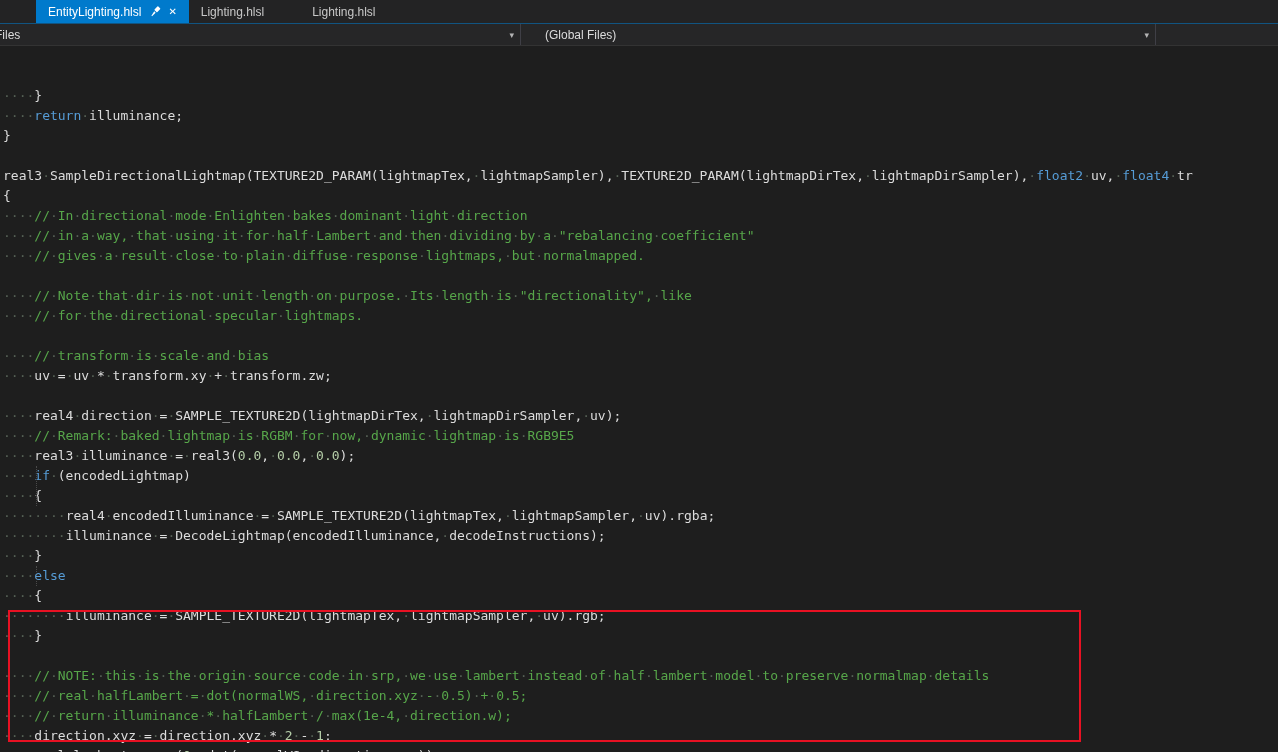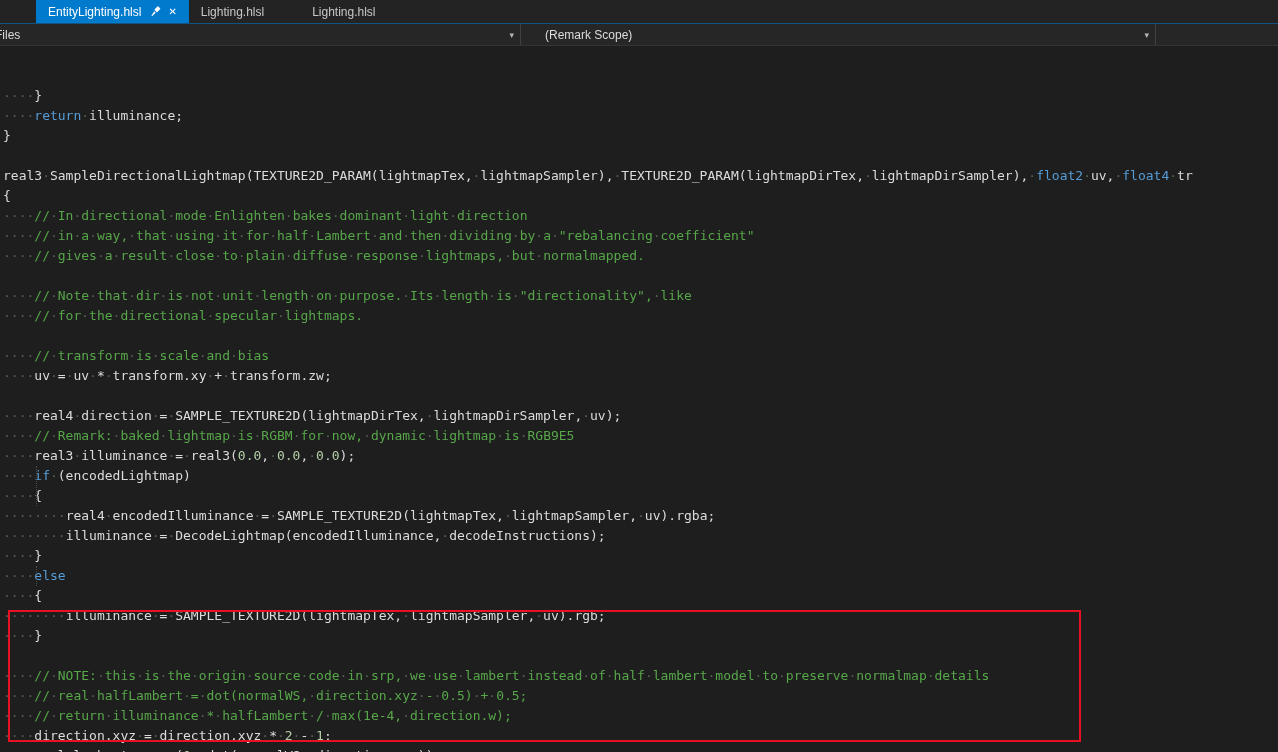--- a/index.html
+++ b/index.html
@@ -61,21 +61,21 @@
       <span class="tab-label">Lighting.hlsl</span>
     </div>
   </div>
 
   <div class="navbar">
     <div class="nav-section s1">
       <span class="nav-label">Files</span>
       <span class="chev">▾</span>
     </div>
     <div class="nav-section s2">
-      <span class="nav-label">(Remark Scope)</span>
+      <span class="nav-label">(Global Files)</span>
       <span class="chev">▾</span>
     </div>
     <div class="nav-section s3"></div>
   </div>
 
   <div class="editor">
     <div id="code-lines"><div class="line"><span class="ws">·</span><span class="ws">·</span><span class="ws">·</span><span class="ws">·</span><span class="p">}</span></div><div class="line"><span class="ws">·</span><span class="ws">·</span><span class="ws">·</span><span class="ws">·</span><span class="k">return</span><span class="ws">·</span><span class="p">illuminance;</span></div><div class="line"><span class="p">}</span></div><div class="line"></div><div class="line"><span class="p">real3</span><span class="ws">·</span><span class="p">SampleDirectionalLightmap(TEXTURE2D_PARAM(lightmapTex,</span><span class="ws">·</span><span class="p">lightmapSampler),</span><span class="ws">·</span><span class="p">TEXTURE2D_PARAM(lightmapDirTex,</span><span class="ws">·</span><span class="p">lightmapDirSampler),</span><span class="ws">·</span><span class="k">float2</span><span class="ws">·</span><span class="p">uv,</span><span class="ws">·</span><span class="k">float4</span><span class="ws">·</span><span class="p">tr</span></div><div class="line"><span class="p">{</span></div><div class="line"><span class="ws">·</span><span class="ws">·</span><span class="ws">·</span><span class="ws">·</span><span class="c">//</span><span class="ws">·</span><span class="c">In</span><span class="ws">·</span><span class="c">directional</span><span class="ws">·</span><span class="c">mode</span><span class="ws">·</span><span class="c">Enlighten</span><span class="ws">·</span><span class="c">bakes</span><span class="ws">·</span><span class="c">dominant</span><span class="ws">·</span><span class="c">light</span><span class="ws">·</span><span class="c">direction</span></div><div class="line"><span class="ws">·</span><span class="ws">·</span><span class="ws">·</span><span class="ws">·</span><span class="c">//</span><span class="ws">·</span><span class="c">in</span><span class="ws">·</span><span class="c">a</span><span class="ws">·</span><span class="c">way,</span><span class="ws">·</span><span class="c">that</span><span class="ws">·</span><span class="c">using</span><span class="ws">·</span><span class="c">it</span><span class="ws">·</span><span class="c">for</span><span class="ws">·</span><span class="c">half</span><span class="ws">·</span><span class="c">Lambert</span><span class="ws">·</span><span class="c">and</span><span class="ws">·</span><span class="c">then</span><span class="ws">·</span><span class="c">dividing</span><span class="ws">·</span><span class="c">by</span><span class="ws">·</span><span class="c">a</span><span class="ws">·</span><span class="c">"rebalancing</span><span class="ws">·</span><span class="c">coefficient"</span></div><div class="line"><span class="ws">·</span><span class="ws">·</span><span class="ws">·</span><span class="ws">·</span><span class="c">//</span><span class="ws">·</span><span class="c">gives</span><span class="ws">·</span><span class="c">a</span><span class="ws">·</span><span class="c">result</span><span class="ws">·</span><span class="c">close</span><span class="ws">·</span><span class="c">to</span><span class="ws">·</span><span class="c">plain</span><span class="ws">·</span><span class="c">diffuse</span><span class="ws">·</span><span class="c">response</span><span class="ws">·</span><span class="c">lightmaps,</span><span class="ws">·</span><span class="c">but</span><span class="ws">·</span><span class="c">normalmapped.</span></div><div class="line"></div><div class="line"><span class="ws">·</span><span class="ws">·</span><span class="ws">·</span><span class="ws">·</span><span class="c">//</span><span class="ws">·</span><span class="c">Note</span><span class="ws">·</span><span class="c">that</span><span class="ws">·</span><span class="c">dir</span><span class="ws">·</span><span class="c">is</span><span class="ws">·</span><span class="c">not</span><span class="ws">·</span><span class="c">unit</span><span class="ws">·</span><span class="c">length</span><span class="ws">·</span><span class="c">on</span><span class="ws">·</span><span class="c">purpose.</span><span class="ws">·</span><span class="c">Its</span><span class="ws">·</span><span class="c">length</span><span class="ws">·</span><span class="c">is</span><span class="ws">·</span><span class="c">"directionality",</span><span class="ws">·</span><span class="c">like</span></div><div class="line"><span class="ws">·</span><span class="ws">·</span><span class="ws">·</span><span class="ws">·</span><span class="c">//</span><span class="ws">·</span><span class="c">for</span><span class="ws">·</span><span class="c">the</span><span class="ws">·</span><span class="c">directional</span><span class="ws">·</span><span class="c">specular</span><span class="ws">·</span><span class="c">lightmaps.</span></div><div class="line"></div><div class="line"><span class="ws">·</span><span class="ws">·</span><span class="ws">·</span><span class="ws">·</span><span class="c">//</span><span class="ws">·</span><span class="c">transform</span><span class="ws">·</span><span class="c">is</span><span class="ws">·</span><span class="c">scale</span><span class="ws">·</span><span class="c">and</span><span class="ws">·</span><span class="c">bias</span></div><div class="line"><span class="ws">·</span><span class="ws">·</span><span class="ws">·</span><span class="ws">·</span><span class="p">uv</span><span class="ws">·</span><span class="p">=</span><span class="ws">·</span><span class="p">uv</span><span class="ws">·</span><span class="p">*</span><span class="ws">·</span><span class="p">transform.xy</span><span class="ws">·</span><span class="p">+</span><span class="ws">·</span><span class="p">transform.zw;</span></div><div class="line"></div><div class="line"><span class="ws">·</span><span class="ws">·</span><span class="ws">·</span><span class="ws">·</span><span class="p">real4</span><span class="ws">·</span><span class="p">direction</span><span class="ws">·</span><span class="p">=</span><span class="ws">·</span><span class="p">SAMPLE_TEXTURE2D(lightmapDirTex,</span><span class="ws">·</span><span class="p">lightmapDirSampler,</span><span class="ws">·</span><span class="p">uv);</span></div><div class="line"><span class="ws">·</span><span class="ws">·</span><span class="ws">·</span><span class="ws">·</span><span class="c">//</span><span class="ws">·</span><span class="c">Remark:</span><span class="ws">·</span><span class="c">baked</span><span class="ws">·</span><span class="c">lightmap</span><span class="ws">·</span><span class="c">is</span><span class="ws">·</span><span class="c">RGBM</span><span class="ws">·</span><span class="c">for</span><span class="ws">·</span><span class="c">now,</span><span class="ws">·</span><span class="c">dynamic</span><span class="ws">·</span><span class="c">lightmap</span><span class="ws">·</span><span class="c">is</span><span class="ws">·</span><span class="c">RGB9E5</span></div><div class="line"><span class="ws">·</span><span class="ws">·</span><span class="ws">·</span><span class="ws">·</span><span class="p">real3</span><span class="ws">·</span><span class="p">illuminance</span><span class="ws">·</span><span class="p">=</span><span class="ws">·</span><span class="p">real3(</span><span class="n">0.0</span><span class="p">,</span><span class="ws">·</span><span class="n">0.0</span><span class="p">,</span><span class="ws">·</span><span class="n">0.0</span><span class="p">);</span></div><div class="line"><span class="ws">·</span><span class="ws">·</span><span class="ws">·</span><span class="ws">·</span><span class="k">if</span><span class="ws">·</span><span class="p">(encodedLightmap)</span></div><div class="line"><span class="ws">·</span><span class="ws">·</span><span class="ws">·</span><span class="ws">·</span><span class="p">{</span></div><div class="line"><span class="ws">·</span><span class="ws">·</span><span class="ws">·</span><span class="ws">·</span><span class="ws">·</span><span class="ws">·</span><span class="ws">·</span><span class="ws">·</span><span class="p">real4</span><span class="ws">·</span><span class="p">encodedIlluminance</span><span class="ws">·</span><span class="p">=</span><span class="ws">·</span><span class="p">SAMPLE_TEXTURE2D(lightmapTex,</span><span class="ws">·</span><span class="p">lightmapSampler,</span><span class="ws">·</span><span class="p">uv).rgba;</span></div><div class="line"><span class="ws">·</span><span class="ws">·</span><span class="ws">·</span><span class="ws">·</span><span class="ws">·</span><span class="ws">·</span><span class="ws">·</span><span class="ws">·</span><span class="p">illuminance</span><span class="ws">·</span><span class="p">=</span><span class="ws">·</span><span class="p">DecodeLightmap(encodedIlluminance,</span><span class="ws">·</span><span class="p">decodeInstructions);</span></div><div class="line"><span class="ws">·</span><span class="ws">·</span><span class="ws">·</span><span class="ws">·</span><span class="p">}</span></div><div class="line"><span class="ws">·</span><span class="ws">·</span><span class="ws">·</span><span class="ws">·</span><span class="k">else</span></div><div class="line"><span class="ws">·</span><span class="ws">·</span><span class="ws">·</span><span class="ws">·</span><span class="p">{</span></div><div class="line"><span class="ws">·</span><span class="ws">·</span><span class="ws">·</span><span class="ws">·</span><span class="ws">·</span><span class="ws">·</span><span class="ws">·</span><span class="ws">·</span><span class="p">illuminance</span><span class="ws">·</span><span class="p">=</span><span class="ws">·</span><span class="p">SAMPLE_TEXTURE2D(lightmapTex,</span><span class="ws">·</span><span class="p">lightmapSampler,</span><span class="ws">·</span><span class="p">uv).rgb;</span></div><div class="line"><span class="ws">·</span><span class="ws">·</span><span class="ws">·</span><span class="ws">·</span><span class="p">}</span></div><div class="line"></div><div class="line"><span class="ws">·</span><span class="ws">·</span><span class="ws">·</span><span class="ws">·</span><span class="c">//</span><span class="ws">·</span><span class="c">NOTE:</span><span class="ws">·</span><span class="c">this</span><span class="ws">·</span><span class="c">is</span><span class="ws">·</span><span class="c">the</span><span class="ws">·</span><span class="c">origin</span><span class="ws">·</span><span class="c">source</span><span class="ws">·</span><span class="c">code</span><span class="ws">·</span><span class="c">in</span><span class="ws">·</span><span class="c">srp,</span><span class="ws">·</span><span class="c">we</span><span class="ws">·</span><span class="c">use</span><span class="ws">·</span><span class="c">lambert</span><span class="ws">·</span><span class="c">instead</span><span class="ws">·</span><span class="c">of</span><span class="ws">·</span><span class="c">half</span><span class="ws">·</span><span class="c">lambert</span><span class="ws">·</span><span class="c">model</span><span class="ws">·</span><span class="c">to</span><span class="ws">·</span><span class="c">preserve</span><span class="ws">·</span><span class="c">normalmap</span><span class="ws">·</span><span class="c">details</span></div><div class="line"><span class="ws">·</span><span class="ws">·</span><span class="ws">·</span><span class="ws">·</span><span class="c">//</span><span class="ws">·</span><span class="c">real</span><span class="ws">·</span><span class="c">halfLambert</span><span class="ws">·</span><span class="c">=</span><span class="ws">·</span><span class="c">dot(normalWS,</span><span class="ws">·</span><span class="c">direction.xyz</span><span class="ws">·</span><span class="c">-</span><span class="ws">·</span><span class="c">0.5)</span><span class="ws">·</span><span class="c">+</span><span class="ws">·</span><span class="c">0.5;</span></div><div class="line"><span class="ws">·</span><span class="ws">·</span><span class="ws">·</span><span class="ws">·</span><span class="c">//</span><span class="ws">·</span><span class="c">return</span><span class="ws">·</span><span class="c">illuminance</span><span class="ws">·</span><span class="c">*</span><span class="ws">·</span><span class="c">halfLambert</span><span class="ws">·</span><span class="c">/</span><span class="ws">·</span><span class="c">max(1e-4,</span><span class="ws">·</span><span class="c">direction.w);</span></div><div class="line"><span class="ws">·</span><span class="ws">·</span><span class="ws">·</span><span class="ws">·</span><span class="p">direction.xyz</span><span class="ws">·</span><span class="p">=</span><span class="ws">·</span><span class="p">direction.xyz</span><span class="ws">·</span><span class="p">*</span><span class="ws">·</span><span class="n">2</span><span class="ws">·</span><span class="p">-</span><span class="ws">·</span><span class="n">1</span><span class="p">;</span></div><div class="line"><span class="ws">·</span><span class="ws">·</span><span class="ws">·</span><span class="ws">·</span><span class="p">real</span><span class="ws">·</span><span class="p">lambert</span><span class="ws">·</span><span class="p">=</span><span class="ws">·</span><span class="p">max(</span><span class="n">0</span><span class="p">,</span><span class="ws">·</span><span class="p">dot(normalWS,</span><span class="ws">·</span><span class="p">direction.xyz));</span></div></div>
     <div class="guide g1"></div>
     <div class="guide g2"></div>
     <div class="redbox"></div>

